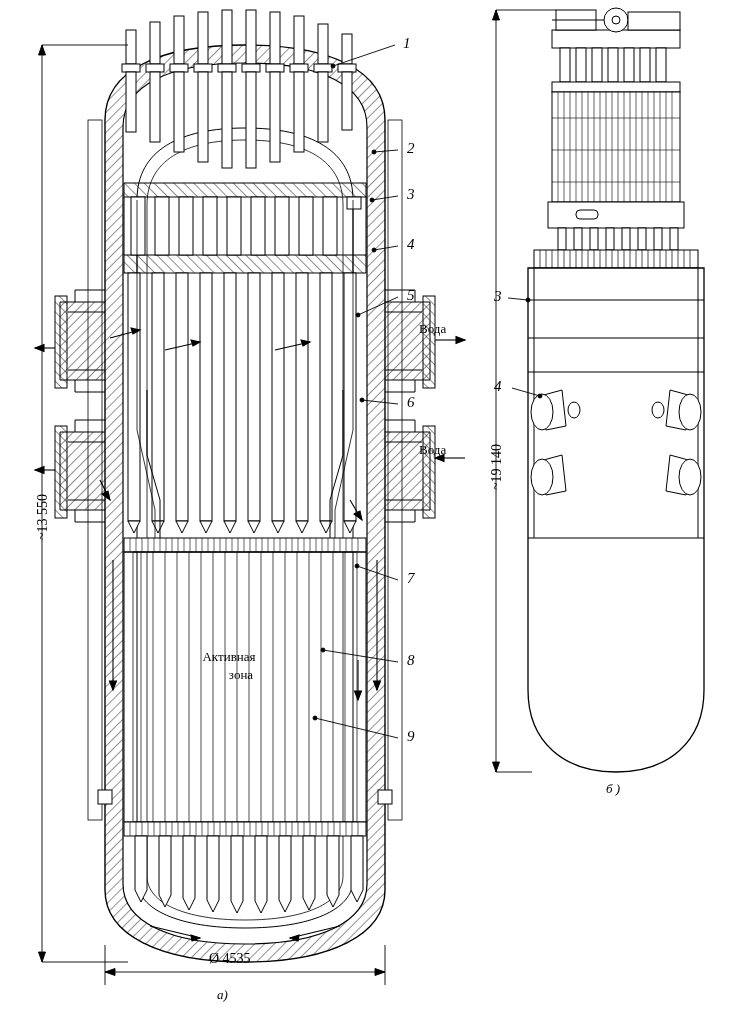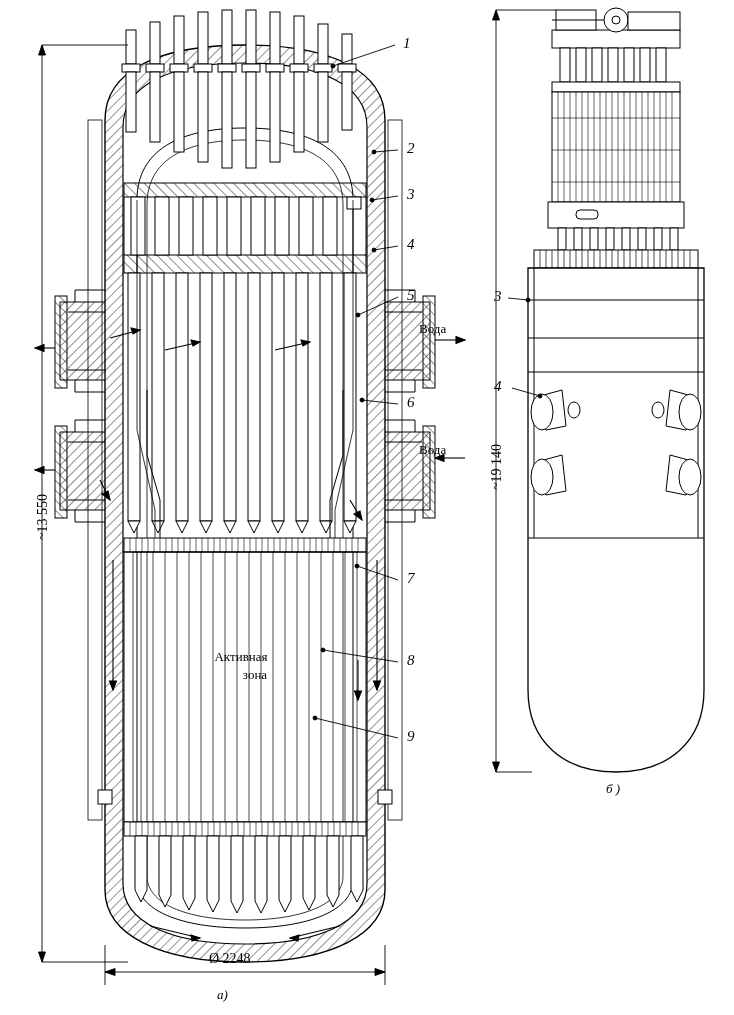--- a/index.html
+++ b/index.html
@@ -565,23 +565,23 @@
   <div class="lbl num" style="left:407px; top:571px;">7</div>
   <div class="lbl num" style="left:407px; top:653px;">8</div>
   <div class="lbl num" style="left:407px; top:729px;">9</div>
 
   <div class="lbl num" style="left:494px; top:289px;">3</div>
   <div class="lbl num" style="left:494px; top:379px;">4</div>
 
   <div class="lbl" style="left:419px; top:322px;">Вода</div>
   <div class="lbl" style="left:419px; top:443px;">Вода</div>
 
-  <div class="lbl center" style="left:186px; top:650px; width:110px;">Активная</div>
-  <div class="lbl center" style="left:200px; top:668px; width:110px;">зона</div>
+  <div class="lbl center" style="left:174px; top:650px; width:110px;">Активная</div>
+  <div class="lbl center" style="left:186px; top:668px; width:110px;">зона</div>
 
   <div class="lbl dim rot" style="left:36px; top:540px;">~13 550</div>
-  <div class="lbl dim" style="left:209px; top:952px;">Ø 2248</div>
+  <div class="lbl dim" style="left:209px; top:952px;">Ø 4535</div>
   <div class="lbl dim rot" style="left:490px; top:490px;">~19 140</div>
 
   <div class="lbl italic" style="left:217px; top:988px;">а)</div>
   <div class="lbl italic" style="left:606px; top:782px;">б )</div>
 
 </div>
 
 </body></html>

